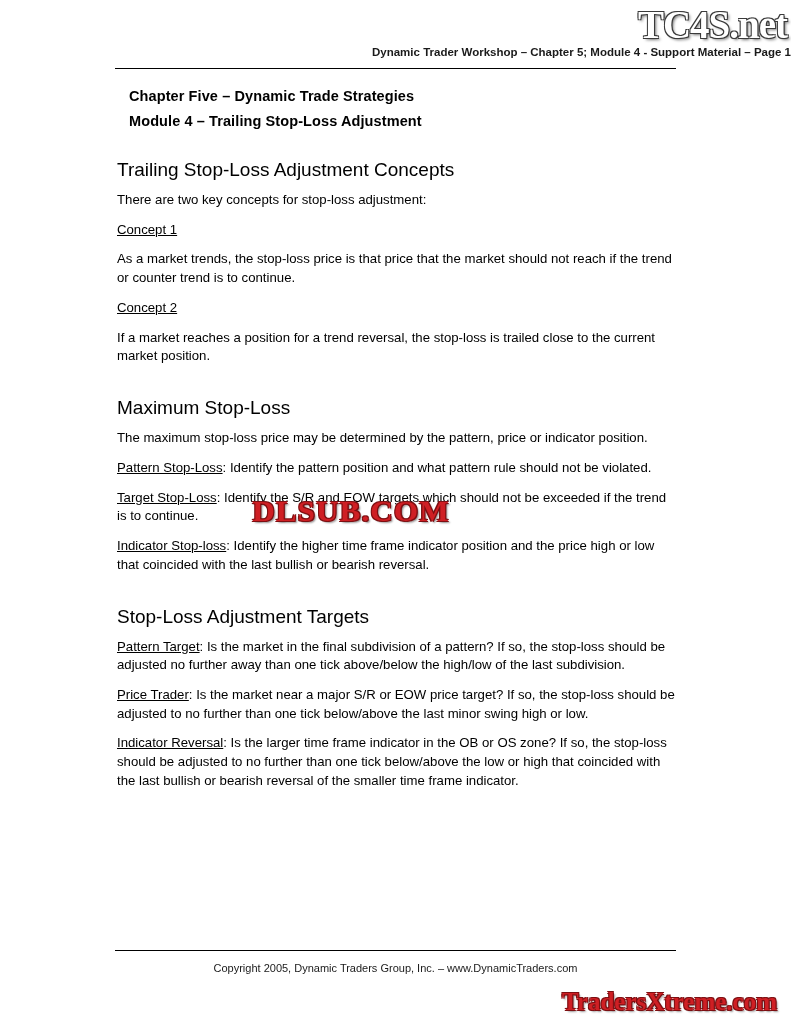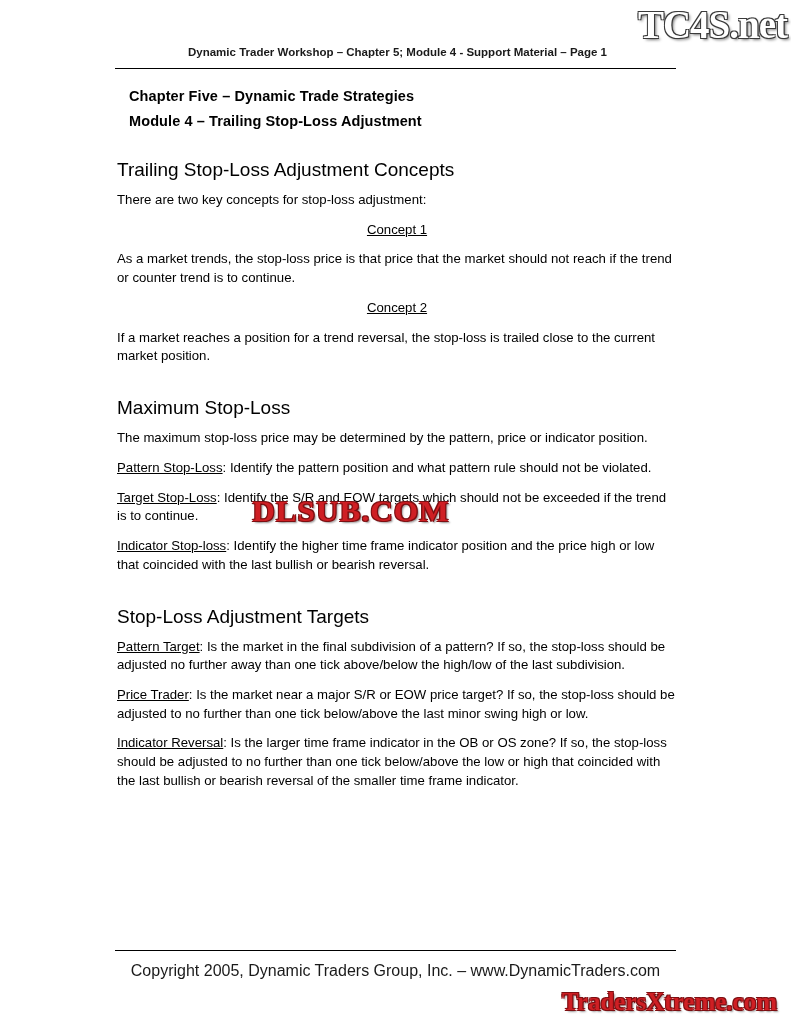--- a/index.html
+++ b/index.html
@@ -74,21 +74,21 @@
        2px  2px 2px rgba(0,0,0,0.4);
     white-space: nowrap;
   }
 
   
   .header {
     position: absolute;
     left: 4px;
     right: 0;
     top: 46px;
-    text-align: center;
+    text-align: right;
     font-size: 11.5px;
     font-weight: bold;
     color: #1a1a1a;
   }
   .header-rule {
     position: absolute;
     left: 115px;
     right: 115px;
     top: 68px;
     border-top: 1px solid #000000;
@@ -118,41 +118,41 @@
   }
 
   p {
     font-size: 13.2px;
     line-height: 1.42;
     margin: 0 0 11px 0;
   }
 
   .u { text-decoration: underline; }
 
-  .lead-term { text-decoration: underline; text-align: center; }
+  .lead-term { text-decoration: underline; }
 
   .spacer-lg { height: 30px; }
   .spacer-md { height: 20px; }
 
   
   .footer-rule {
     position: absolute;
     left: 115px;
     right: 115px;
     top: 950px;
     border-top: 1px solid #000000;
     height: 0;
   }
   .footer {
     position: absolute;
     left: 0;
     right: 0;
     top: 962px;
     text-align: center;
-    font-size: 16px;
+    font-size: 11px;
     color: #1a1a1a;
   }
 </style>
 </head>
 <body>
 
 <div class="page">
 
   <div class="wm-tc4s">TC4S.net</div>
 

